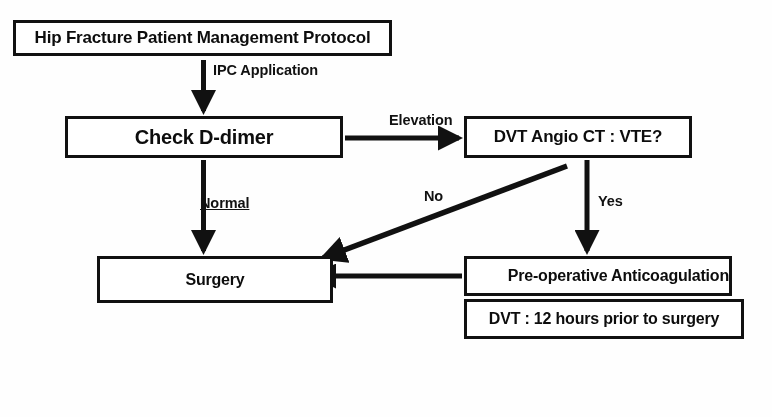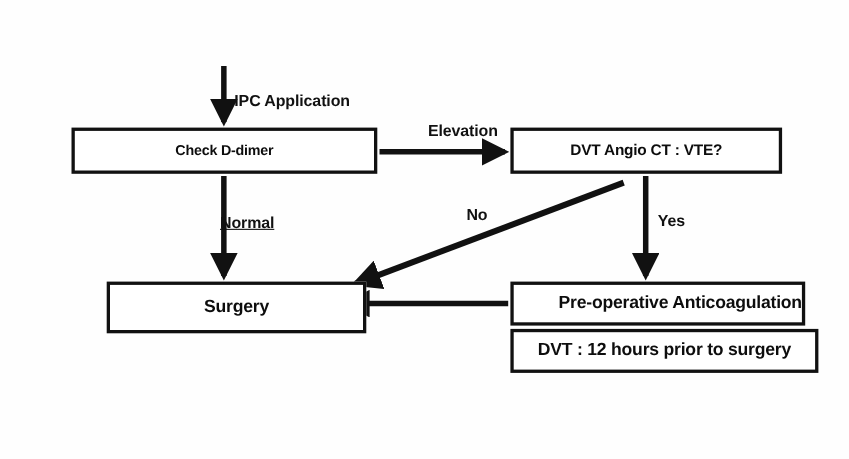--- a/index.html
+++ b/index.html
@@ -30,38 +30,38 @@
     color: #0d0d0d;
     font-weight: 700;
     line-height: 1.12;
     letter-spacing: -0.2px;
     font-family: "Liberation Sans", sans-serif;
   }
   .node span { display: block; }
 
   
   #node-title     { left: 13px;  top: 20px;  width: 379px; height: 36px;  font-size: 17px; }
-  #node-ddimer    { left: 65px;  top: 116px; width: 278px; height: 42px;  font-size: 13px; }
-  #node-angio     { left: 464px; top: 116px; width: 247px; height: 42px;  font-size: 14px; }
+  #node-ddimer    { left: 65px;  top: 116px; width: 278px; height: 42px;  font-size: 20px; }
+  #node-angio     { left: 464px; top: 116px; width: 228px; height: 42px;  font-size: 17px; }
   #node-surgery   { left: 97px;  top: 256px; width: 236px; height: 47px;  font-size: 16px; }
   #node-preop     { left: 464px; top: 256px; width: 268px; height: 40px;  font-size: 16px; justify-content: flex-end; }
   #node-dvt       { left: 464px; top: 299px; width: 280px; height: 40px;  font-size: 16px; }
   #node-pte       { left: 464px; top: 342px; width: 280px; height: 40px;  font-size: 16px; }
 
   
   .edge-label {
     position: absolute;
     color: #111111;
     font-weight: 700;
     font-size: 14.5px;
     white-space: nowrap;
     font-family: "Liberation Sans", sans-serif;
     letter-spacing: -0.1px;
   }
-  #label-ipc      { left: 213px; top: 84px; }
+  #label-ipc      { left: 213px; top: 62px; }
   #label-elev     { left: 389px; top: 112px; }
   #label-normal   { left: 200px; top: 195px; text-decoration: underline; }
   #label-yes      { left: 598px; top: 193px; }
   #label-no       { left: 424px; top: 188px; }
 
   #edges {
     position: absolute;
     left: 0; top: 0;
     width: 772px;
     height: 417px;
@@ -86,20 +86,23 @@
 
     <line x1="203.5" y1="160" x2="203.5" y2="251" stroke="#111111" stroke-width="5" marker-end="url(#arrowhead)"></line>
 
     <line x1="587" y1="160" x2="587" y2="251" stroke="#111111" stroke-width="5" marker-end="url(#arrowhead)"></line>
 
     <line x1="567" y1="166" x2="323" y2="258" stroke="#111111" stroke-width="5.5" marker-end="url(#arrowhead)"></line>
 
     <line x1="462" y1="276" x2="315" y2="276" stroke="#111111" stroke-width="5" marker-end="url(#arrowhead)"></line>
   </svg>
 
+  <div class="node" id="node-title">
+    <span>Hip Fracture Patient Management Protocol</span>
+  </div>
 
   <div class="node" id="node-ddimer">
     <span>Check D-dimer</span>
   </div>
 
   <div class="node" id="node-angio">
     <span>DVT Angio CT : VTE?</span>
   </div>
 
   <div class="node" id="node-surgery">

